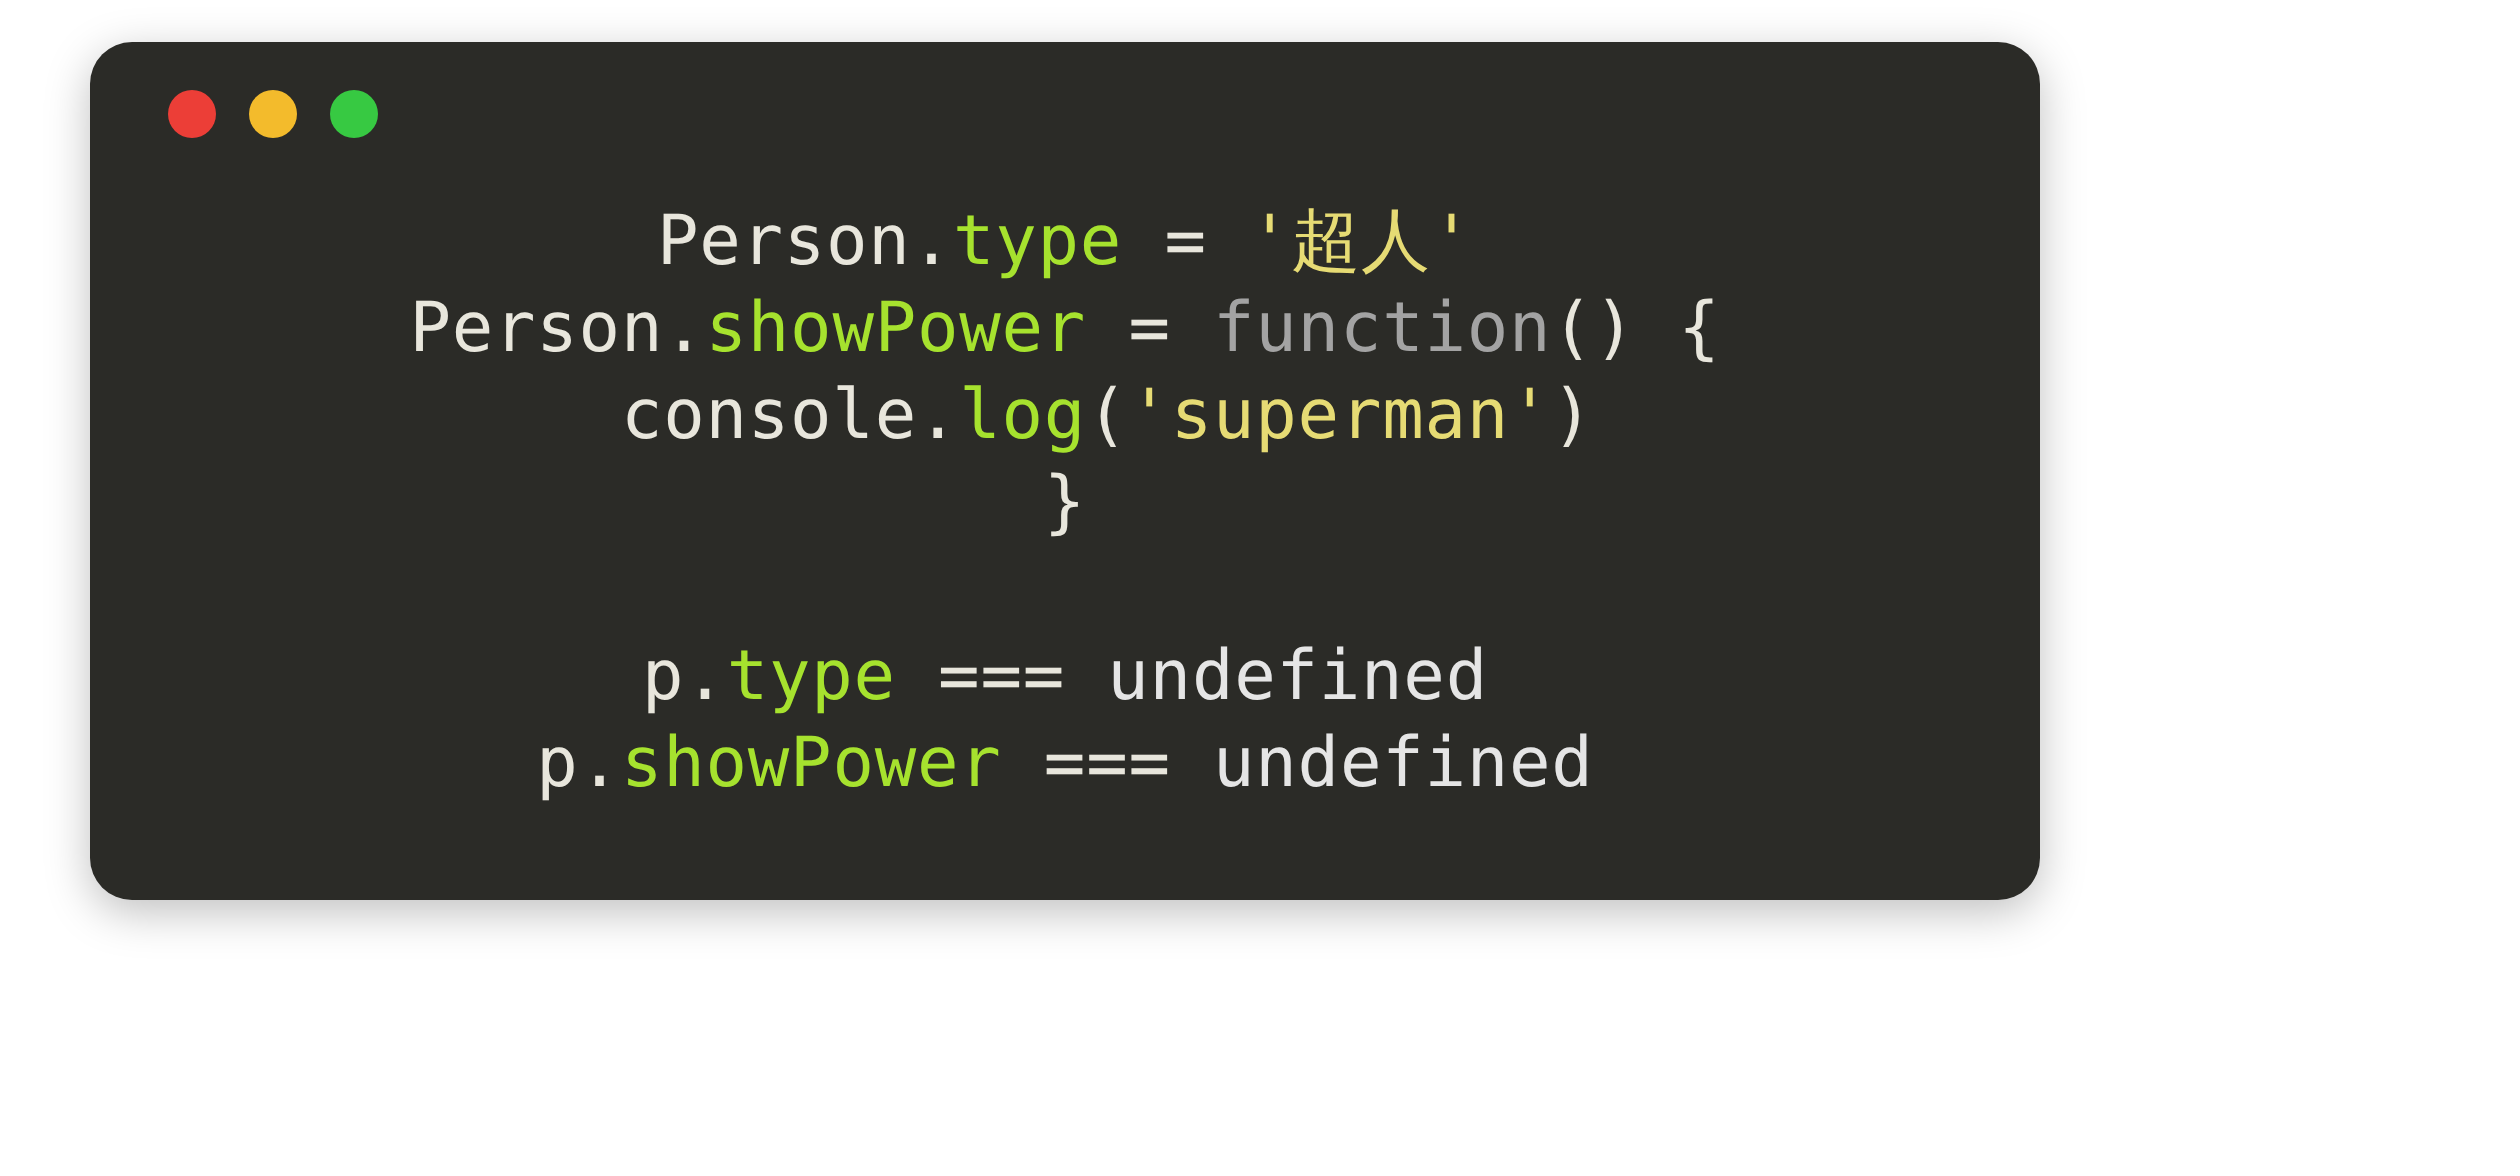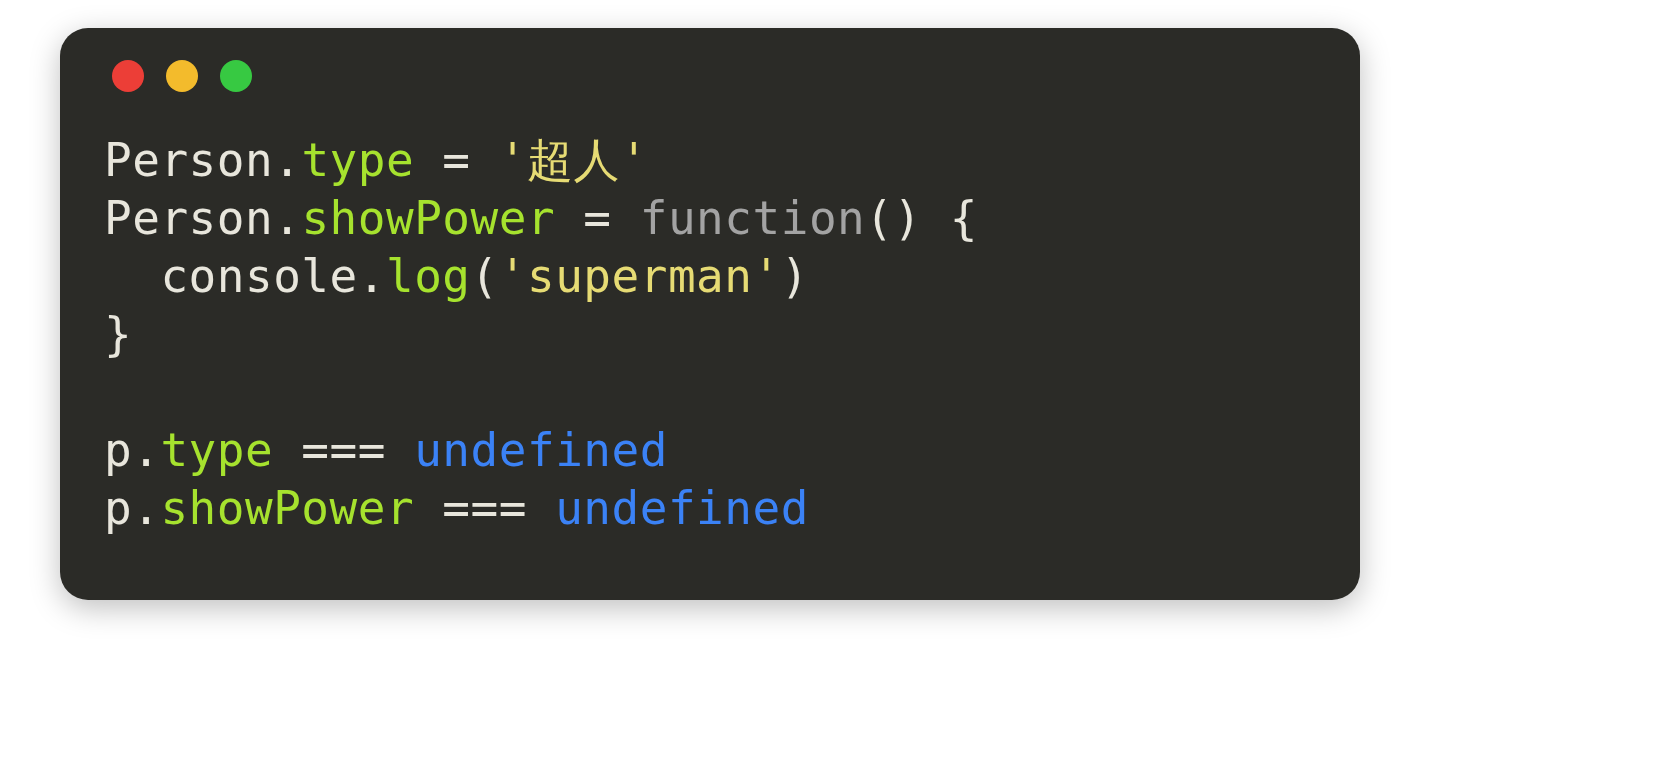--- a/index.html
+++ b/index.html
@@ -19,20 +19,21 @@
     position: relative;
   }
   .code-window {
     background: #2b2b27;
     border-radius: 28px;
     width: 1300px;
     height: 572px;
     box-sizing: border-box;
     padding: 32px 44px 40px 44px;
     box-shadow: 0 8px 30px rgba(0,0,0,0.25);
+    text-align: center;
   }
   .traffic-lights {
     display: flex;
     gap: 22px;
     margin-bottom: 40px;
     margin-left: 8px;
   }
   .traffic-light {
     width: 32px;
     height: 32px;
@@ -47,21 +48,21 @@
     line-height: 1.26;
     white-space: pre;
     color: #e8e6dc;
     font-weight: 500;
     letter-spacing: 0.5px;
   }
   .tok-plain    { color: #e8e6dc; }
   .tok-prop     { color: #a6e22e; }
   .tok-string   { color: #e6db74; }
   .tok-keyword  { color: #a3a3a3; }
-  .tok-builtin  { color: #3b82f6; }
+  .tok-builtin  { color: #e5e5e5; }
 </style>
 </head>
 <body>
 
 <div class="page">
   <div class="code-window">
     <div class="traffic-lights">
       <div class="traffic-light tl-red"></div>
       <div class="traffic-light tl-yellow"></div>
       <div class="traffic-light tl-green"></div>

